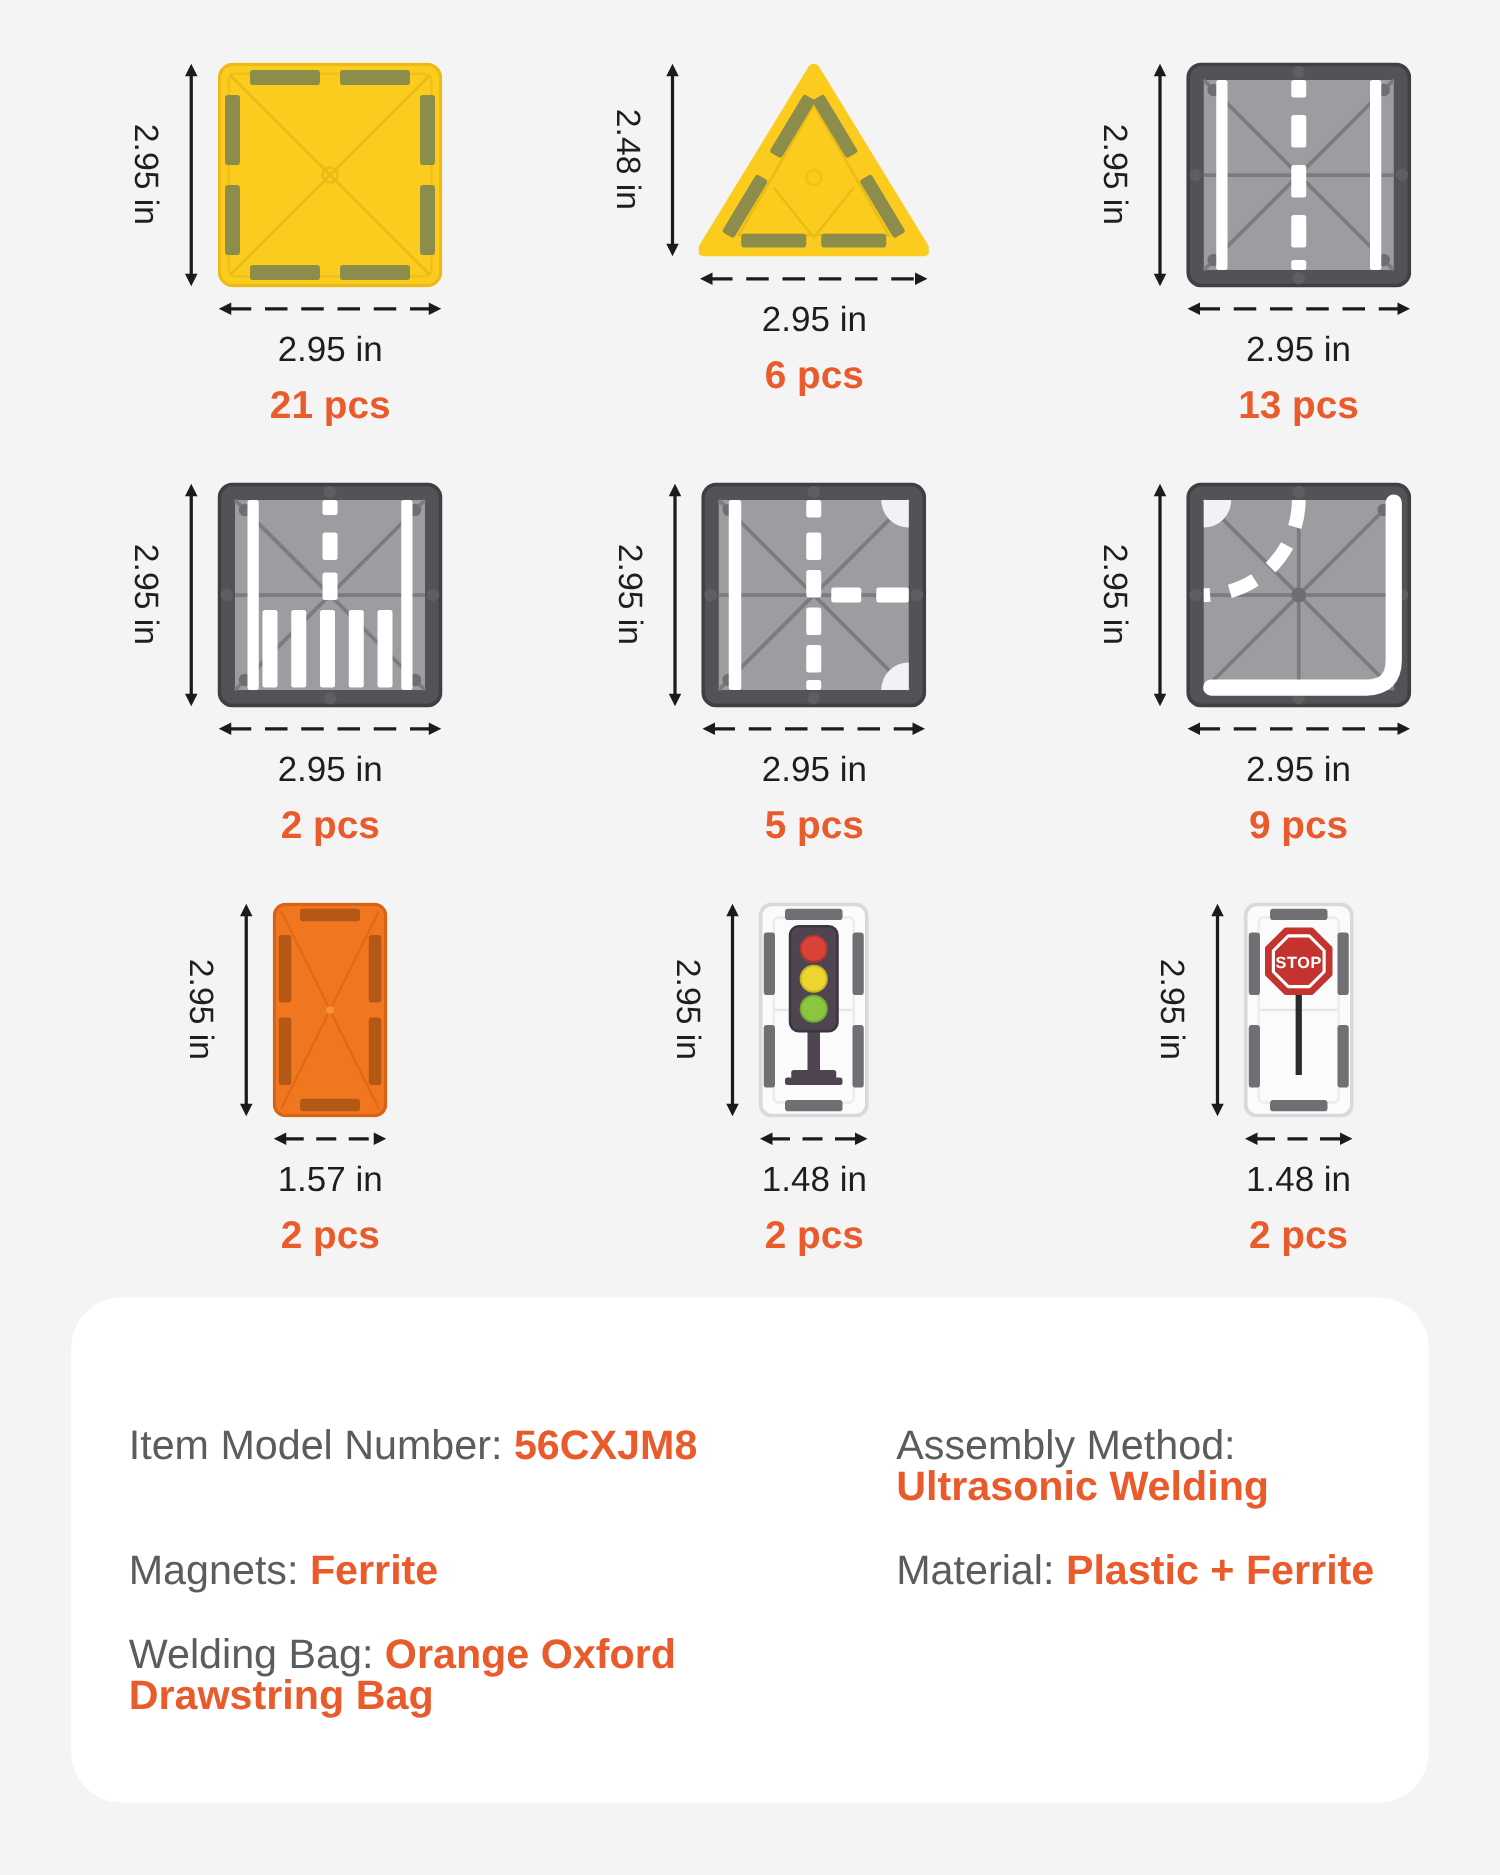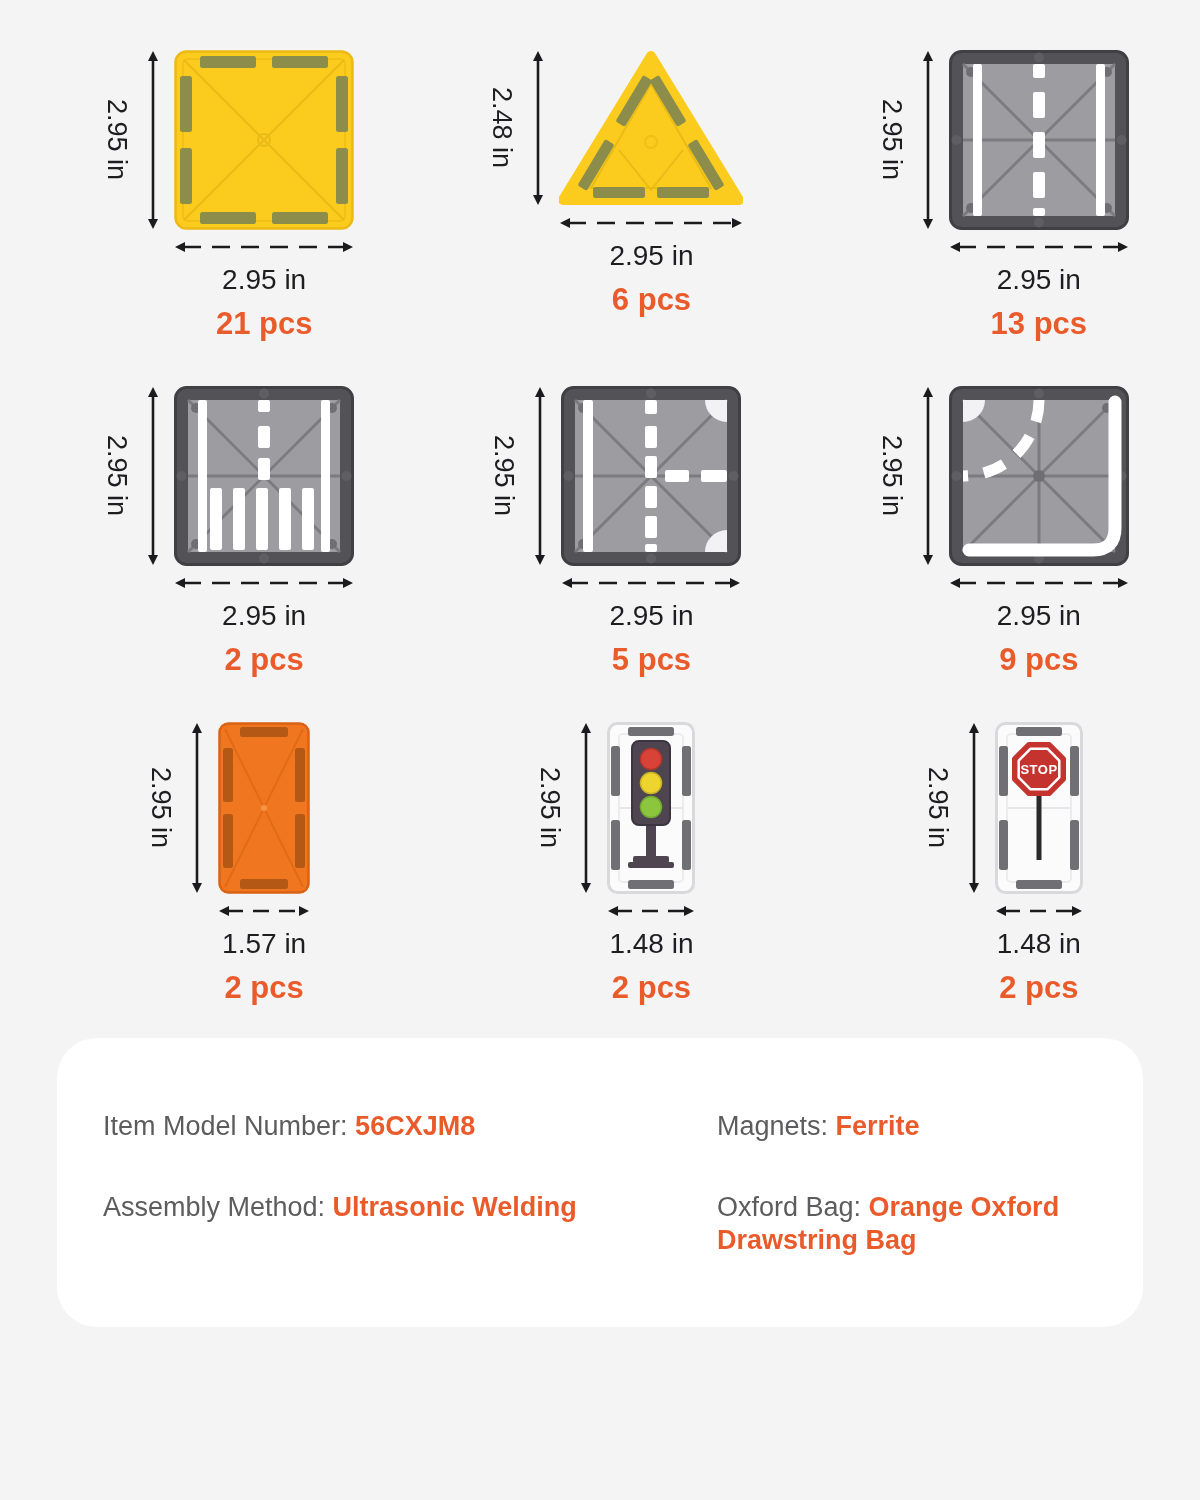--- a/index.html
+++ b/index.html
@@ -8,21 +8,21 @@
   .fig{display:grid;grid-template-areas:"vl va t" ". . ha" ". . dim" ". . pcs";
     column-gap:13px;row-gap:9px;justify-items:center;}
   .vlabel{grid-area:vl;writing-mode:vertical-rl;text-align:center;font-size:27px;color:#1E1E20;align-self:center;}
   .varrow{grid-area:va;align-self:center;}
   .tileimg{grid-area:t;align-self:center;}
   .harrow{grid-area:ha;}
   .dim{grid-area:dim;font-size:28px;color:#1E1E20;}
   .pcs{grid-area:pcs;font-size:31px;font-weight:700;color:#EA5B2B;margin-top:1px;}
   .panel{width:1086px;box-sizing:border-box;margin:32px auto 0;background:#FFFFFF;border-radius:40px;
     padding:72px 40px 70px 46px;}
-  .spec-grid{display:grid;grid-template-columns:614px 1fr;row-gap:48px;font-size:27px;line-height:33px;}
+  .spec-grid{display:grid;grid-template-columns:614px 1fr;row-gap:34px;font-size:33px;line-height:33px;margin-top:29px;}
   .spec-label{color:#5C5C5E;}
   .spec-value{color:#EA5B2B;font-weight:700;}
   .spec-full{grid-column:1 / -1;}
   svg{display:block;}
 </style>
 </head>
 <body>
 
 <div class="tiles">
 
@@ -379,25 +379,29 @@
 
 </div>
 
 <section class="panel">
   <div class="spec-grid">
     <div class="spec">
       <span class="spec-label">Item Model Number:</span>
       <span class="spec-value">56CXJM8</span>
     </div>
     <div class="spec">
+      <span class="spec-label">Assembly Method:</span>
+      <span class="spec-value">Ultrasonic Welding</span>
+    </div>
+    <div class="spec">
       <span class="spec-label">Magnets:</span>
       <span class="spec-value">Ferrite</span>
     </div>
     <div class="spec">
-      <span class="spec-label">Assembly Method:</span>
-      <span class="spec-value">Ultrasonic Welding</span>
+      <span class="spec-label">Material:</span>
+      <span class="spec-value">Plastic + Ferrite</span>
     </div>
     <div class="spec">
-      <span class="spec-label">Oxford Bag:</span>
+      <span class="spec-label">Welding Bag:</span>
       <span class="spec-value">Orange Oxford Drawstring Bag</span>
     </div>
   </div>
 </section>
 
 </body></html>

